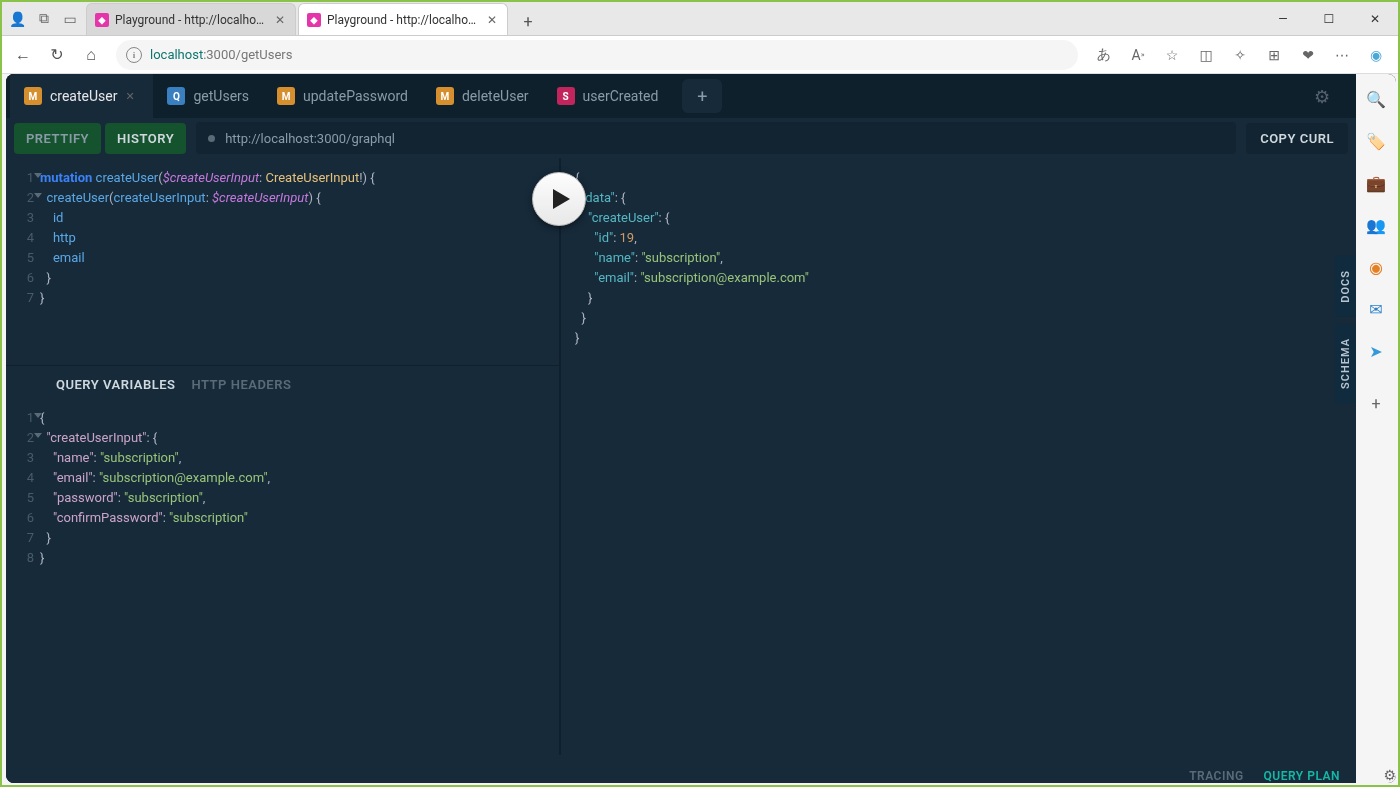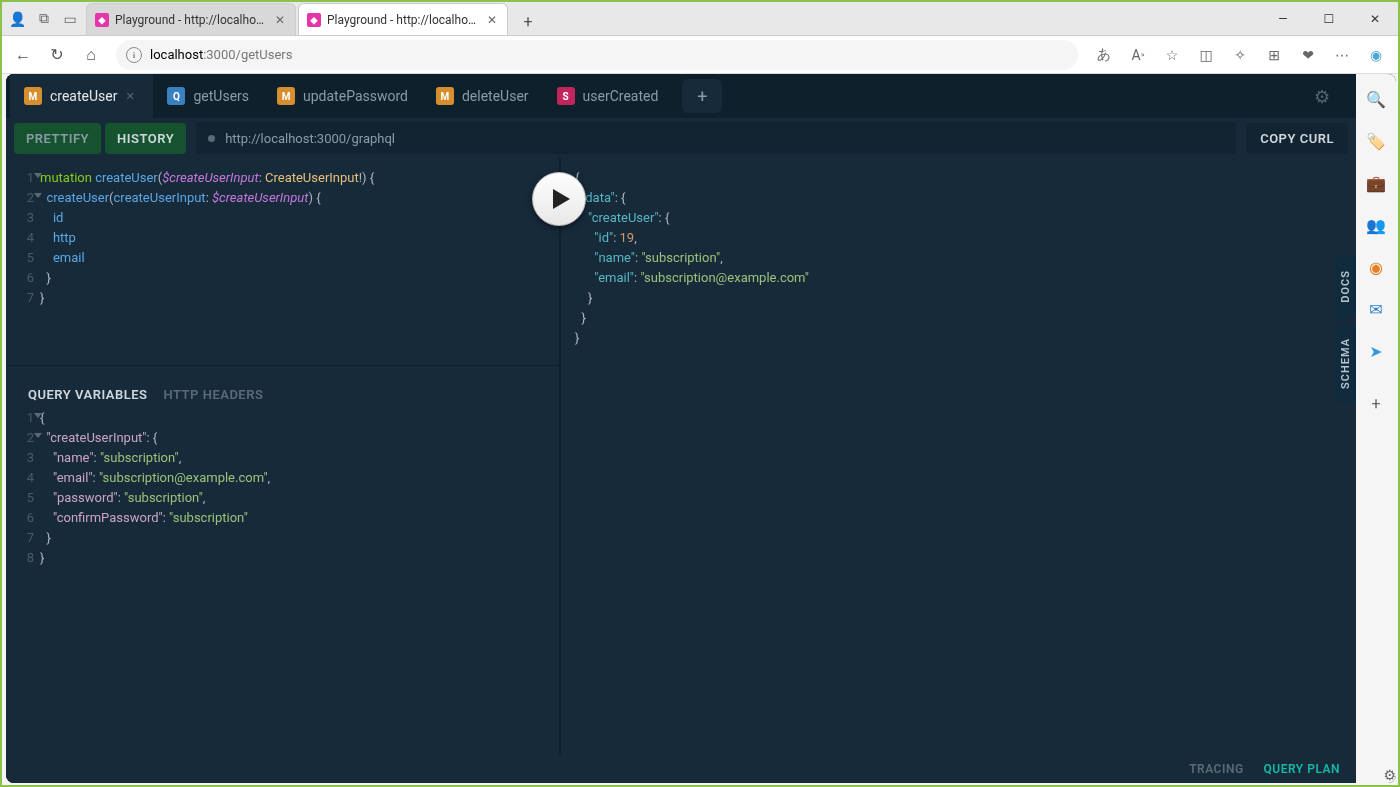--- a/index.html
+++ b/index.html
@@ -16,21 +16,21 @@
   .tab-title { flex: 1; overflow: hidden; text-overflow: ellipsis; white-space: nowrap; }
   .tab-close { width: 14px; height: 14px; color: #666; display: flex; align-items: center; justify-content: center; cursor: pointer; }
   .new-tab-btn { width: 28px; height: 28px; display: flex; align-items: center; justify-content: center; color: #555; font-size: 16px; margin-left: 4px; }
   .win-controls { margin-left: auto; display: flex; }
   .win-btn { width: 46px; height: 34px; display: flex; align-items: center; justify-content: center; color: #333; font-size: 12px; }
   
   .browser-toolbar { height: 38px; background: #fff; display: flex; align-items: center; padding: 0 6px; gap: 4px; border-bottom: 1px solid #ddd; }
   .nav-btn { width: 30px; height: 30px; display: flex; align-items: center; justify-content: center; color: #555; border-radius: 4px; }
   .address-bar { flex: 1; height: 30px; background: #f5f5f5; border-radius: 15px; display: flex; align-items: center; padding: 0 10px; gap: 8px; font-size: 13px; color: #333; margin: 0 6px; }
   .addr-icon { width: 16px; height: 16px; border: 1.5px solid #888; border-radius: 50%; display: flex; align-items: center; justify-content: center; font-size: 9px; color: #888; font-family: serif; font-weight: bold; }
-  .addr-host { color: #000000; }
+  .addr-host { color: #0f766e; }
   .addr-path { color: #777; }
   .toolbar-right { display: flex; align-items: center; gap: 2px; }
   .toolbar-icon { width: 32px; height: 30px; display: flex; align-items: center; justify-content: center; color: #666; font-size: 14px; }
   
   
   .main-area { flex: 1; display: flex; background: #0f202d; overflow: hidden; border-radius: 8px 8px 8px 8px; margin: 0 2px 2px 4px; }
   .content { flex: 1; display: flex; flex-direction: column; background: #172a3a; border-radius: 8px; }
   .right-sidebar { width: 40px; background: #f5f5f5; display: flex; flex-direction: column; align-items: center; padding-top: 14px; gap: 20px; }
   .side-icon { width: 22px; height: 22px; display: flex; align-items: center; justify-content: center; font-size: 16px; }
   
@@ -58,46 +58,46 @@
   .editor-panes { flex: 1; display: flex; position: relative; }
   .left-pane { width: 555px; display: flex; flex-direction: column; border-right: 2px solid #0f202d; }
   .right-pane { flex: 1; display: flex; position: relative; }
   .query-editor { flex: 1; display: flex; padding: 10px 0; font-family: 'Consolas', 'Monaco', monospace; font-size: 13px; line-height: 20px; overflow: hidden; }
   .gutter { width: 34px; text-align: right; color: #4a5b68; padding-right: 6px; user-select: none; position: relative; }
   .gutter .ln { position: relative; }
   .fold { position: absolute; right: -8px; top: 5px; width: 0; height: 0; border-left: 4px solid transparent; border-right: 4px solid transparent; border-top: 5px solid #5a6b78; }
   .code { flex: 1; color: #ccc; white-space: pre; }
   
   .variables-section { height: 390px; display: flex; flex-direction: column; border-top: 1px solid #0f202d; }
-  .var-tabs { height: 36px; display: flex; align-items: flex-end; padding: 0 22px; gap: 16px; }
+  .var-tabs { height: 36px; display: flex; align-items: center; padding: 0 22px; gap: 16px; margin-left: 28px; }
   .var-tab { color: #5a6b78; font-size: 13px; font-weight: 600; letter-spacing: 0.5px; }
   .var-tab.active { color: #cfd8de; }
   .var-editor { flex: 1; display: flex; padding: 6px 0; font-family: 'Consolas', 'Monaco', monospace; font-size: 13px; line-height: 20px; }
   
   
   .play-btn { position: absolute; top: 14px; left: -29px; width: 54px; height: 54px; border-radius: 50%; background: linear-gradient(#fdfdfd, #e8e8e8); box-shadow: 0 2px 6px rgba(0,0,0,0.5); display: flex; align-items: center; justify-content: center; z-index: 10; border: 1px solid #bbb; }
   .play-tri { width: 0; height: 0; border-top: 10px solid transparent; border-bottom: 10px solid transparent; border-left: 17px solid #222; margin-left: 4px; }
   
   .response-editor { flex: 1; display: flex; padding: 10px 0; font-family: 'Consolas', 'Monaco', monospace; font-size: 13px; line-height: 20px; }
   .resp-gutter { width: 14px; }
   .resp-gutter .rfold { width: 0; height: 0; border-left: 4px solid transparent; border-right: 4px solid transparent; border-top: 5px solid #5a6b78; margin: 8px 0 0 2px; }
   
   
   .flap { position: absolute; right: 0; background: #0f2b3d; color: #b8c5d0; font-size: 11px; font-weight: 600; letter-spacing: 1px; writing-mode: vertical-rl; transform: rotate(180deg); padding: 14px 4px; cursor: pointer; text-align: center; }
   .flap.docs { top: 98px; }
   .flap.schema { top: 166px; }
   
   
-  .bottom-bar { height: 28px; display: flex; align-items: center; justify-content: flex-end; padding: 0 16px; gap: 20px; background: #172a3a; }
+  .bottom-bar { height: 28px; display: flex; align-items: flex-end; justify-content: flex-end; padding: 0 16px; gap: 20px; background: #172a3a; }
   .bottom-link { font-size: 12px; font-weight: 600; letter-spacing: 0.5px; }
   .bottom-link.dim { color: #5a6b78; }
   .bottom-link.bright { color: #14b8a6; }
   
   
-  .kw { color: #84cc16; }            
+  .kw { color: #3b82f6; font-weight: bold; }            
   .fn { color: #5aa7e4; }            
   .arg { color: #5aa7e4; }
   .var { color: #c678dd; font-style: italic; }
   .typ { color: #e5c07b; }
   .punct { color: #abb2bf; }
   .field { color: #5aa7e4; }
   .num { color: #d19a66; }
   .rkey { color: #56b6c2; }          
   .rkey2 { color: #caa3c9; }
   .vstr { color: #98c379; }

